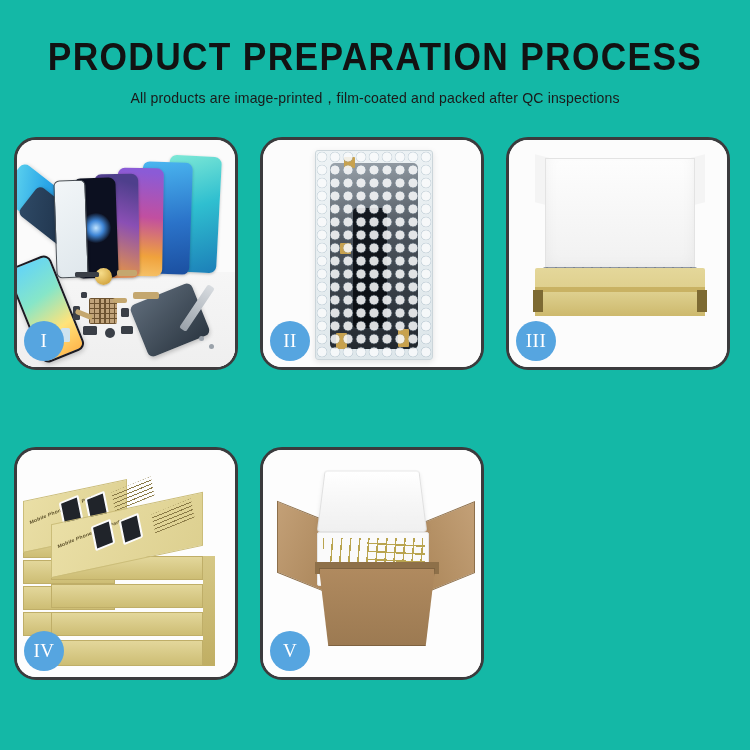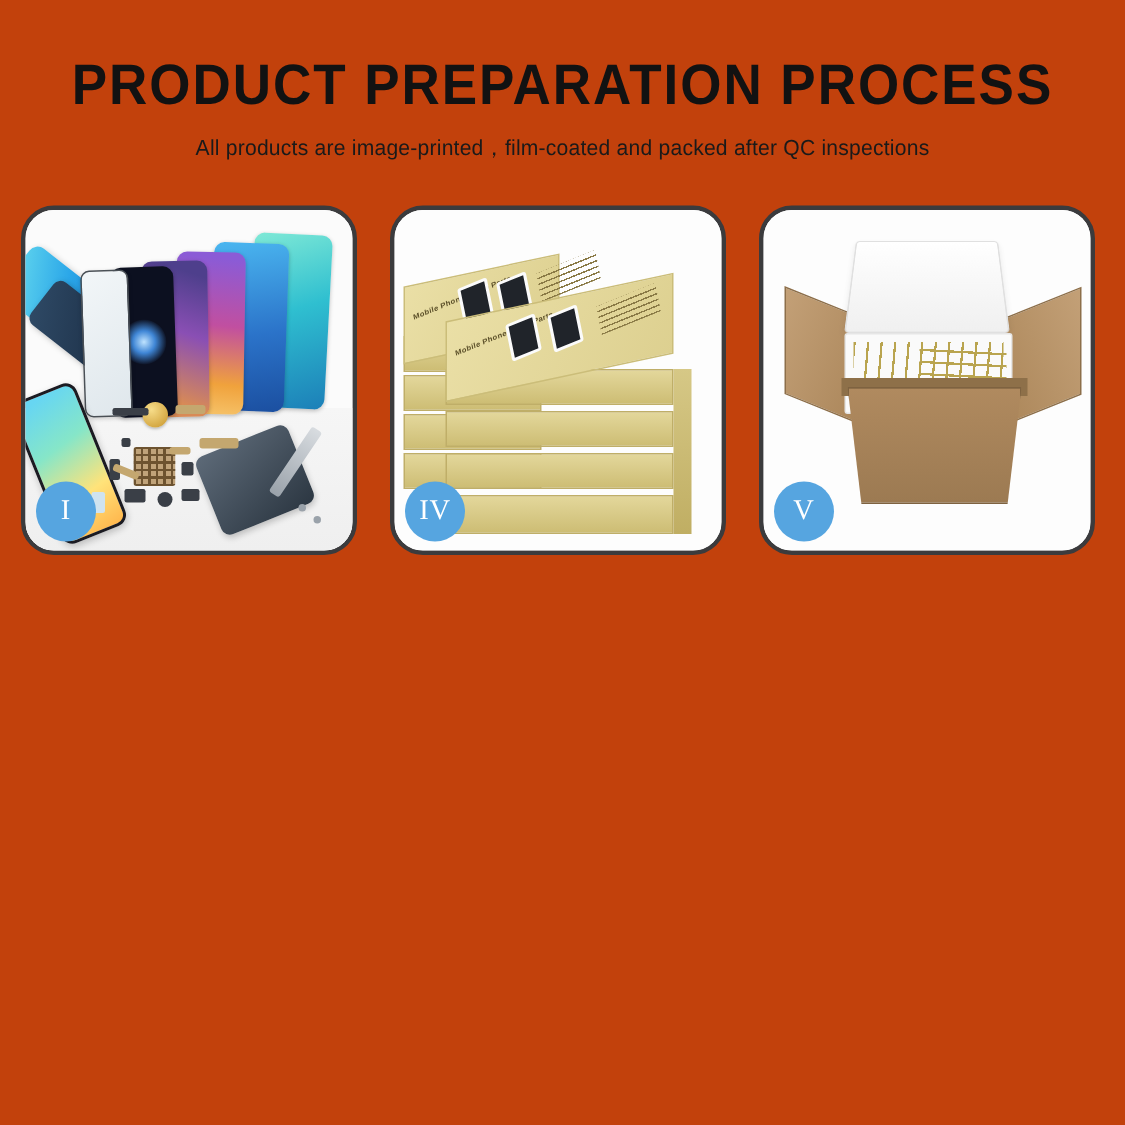--- a/index.html
+++ b/index.html
@@ -9,21 +9,21 @@
     height: 750px;
     background: #ffffff;
     font-family: "Liberation Sans", sans-serif;
     overflow: hidden;
   }
 
   #page {
     position: relative;
     width: 750px;
     height: 750px;
-    background: #c2410c;
+    background: #14b8a6;
   }
 
   
   #header {
     position: absolute;
     left: 0; top: 38px;
     width: 750px;
     text-align: center;
   }
   #title {
@@ -300,21 +300,50 @@
         <div class="flex" style="left:58px;top:172px;width:18px;height:5px;transform:rotate(22deg);"></div>
         <div class="flex" style="left:96px;top:158px;width:14px;height:5px;"></div>
 
         <div class="screwdriver"></div>
         <div class="part" style="left:182px;top:196px;width:5px;height:5px;border-radius:50%;background:#9aa2aa;"></div>
         <div class="part" style="left:192px;top:204px;width:5px;height:5px;border-radius:50%;background:#9aa2aa;"></div>
       </div>
       <div class="badge">I</div>
     </div>
 
-
+    <div class="panel">
+      <div class="panel-photo">
+        <div class="p2-bg"></div>
+        <div class="bag">
+          <div class="screen-in"></div>
+          <div class="bag-tab" style="left:28px;top:6px;"></div>
+          <div class="bag-tab" style="left:24px;top:92px;"></div>
+          <div class="bag-tab" style="left:20px;top:182px;height:16px;"></div>
+          <div class="bag-tab" style="left:82px;top:178px;height:18px;"></div>
+          <div class="bubbles"></div>
+        </div>
+      </div>
+      <div class="badge">II</div>
+    </div>
+
+    <div class="panel">
+      <div class="panel-photo">
+        <div class="p3-bg"></div>
+        <div class="p3-lid-l"></div>
+        <div class="p3-lid-r"></div>
+        <div class="p3-lid"></div>
+        <div class="p3-fill"></div>
+        <div class="p3-tray"></div>
+        <div class="p3-tray-edge"></div>
+        <div class="p3-tray-front"></div>
+        <div class="p3-corner" style="left:24px;top:150px;"></div>
+        <div class="p3-corner" style="left:188px;top:150px;"></div>
+      </div>
+      <div class="badge">III</div>
+    </div>
 
     <div class="panel">
       <div class="panel-photo">
         <div class="p4-bg"></div>
 
         <div class="sb-front" style="left:6px;top:84px;width:92px;"></div>
         <div class="sb-front" style="left:6px;top:110px;width:92px;"></div>
         <div class="sb-front" style="left:6px;top:136px;width:92px;"></div>
         <div class="sb-front" style="left:6px;top:162px;width:92px;"></div>
 

